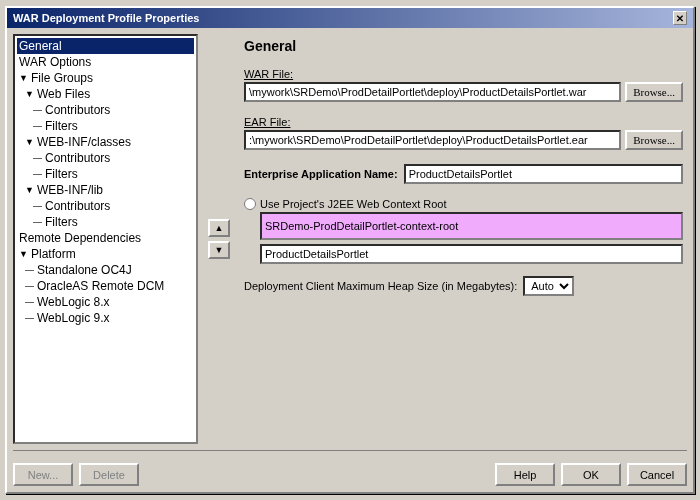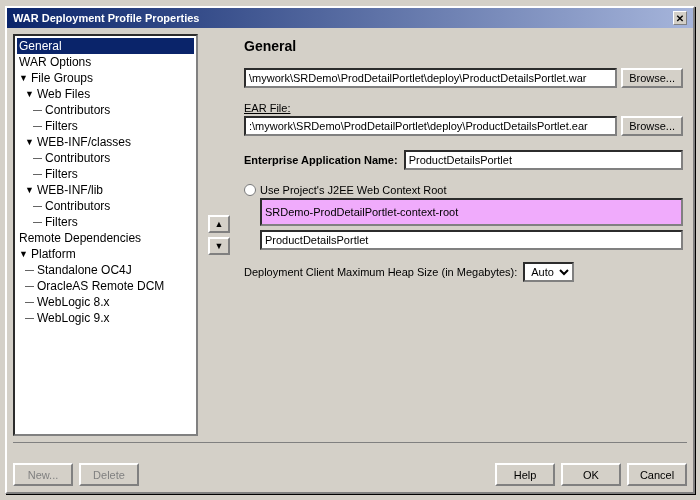--- a/index.html
+++ b/index.html
@@ -131,20 +131,21 @@
     .browse-btn {
       height: 20px;
       padding: 0 6px;
       background: #d4d0c8;
       border: 2px solid #ffffff;
       border-right-color: #808080;
       border-bottom-color: #808080;
       font-size: 11px;
       cursor: pointer;
       white-space: nowrap;
+      font-family: Liberation Serif, serif;
     }
     .inline-field-row {
       display: flex;
       align-items: center;
       gap: 6px;
       margin-bottom: 6px;
     }
     .inline-label {
       font-size: 11px;
       white-space: nowrap;
@@ -316,20 +317,21 @@
 
       <div class="middle-buttons">
         <button class="arrow-btn">▲</button>
         <button class="arrow-btn">▼</button>
       </div>
 
       <div class="right-panel">
         <div class="section-title">General</div>
 
         <div class="field-row">
+          <span class="field-label underlined">WAR File:</span>
           <div class="field-input-row">
             <input type="text" class="text-input" value="\mywork\SRDemo\ProdDetailPortlet\deploy\ProductDetailsPortlet.war" style="">
             <button class="browse-btn">Browse...</button>
           </div>
         </div>
 
         <div class="field-row">
           <span class="field-label underlined">EAR File:</span>
           <div class="field-input-row">
             <input type="text" class="text-input" value=":\mywork\SRDemo\ProdDetailPortlet\deploy\ProductDetailsPortlet.ear" style="">
@@ -360,21 +362,21 @@
           <select class="heap-select">
             <option>Auto</option>
             <option>128</option>
             <option>256</option>
             <option>512</option>
           </select>
         </div>
       </div>
     </div>
 
-    <div style="display:flex; justify-content:space-between; align-items:center; margin-top:6px; padding-top:20px; border-top:1px solid #808080;">
+    <div style="display:flex; justify-content:space-between; align-items:center; margin-top:6px; padding-top:12px; border-top:1px solid #808080;">
       <div style="display:flex; gap:6px;">
         <button class="btn" disabled="">New...</button>
         <button class="btn" disabled="">Delete</button>
       </div>
       <div style="display:flex; gap:6px;">
         <button class="btn">Help</button>
         <button class="btn">OK</button>
         <button class="btn">Cancel</button>
       </div>
     </div>

